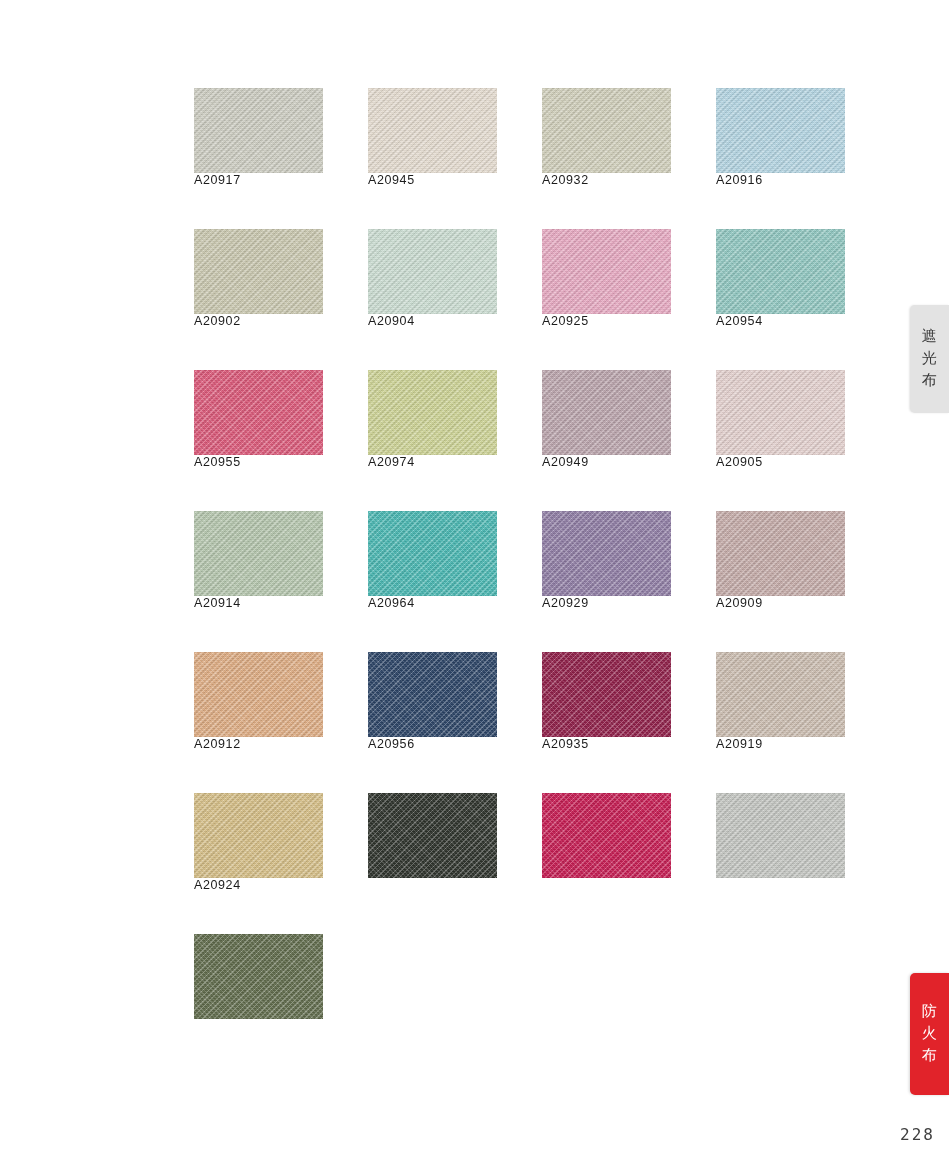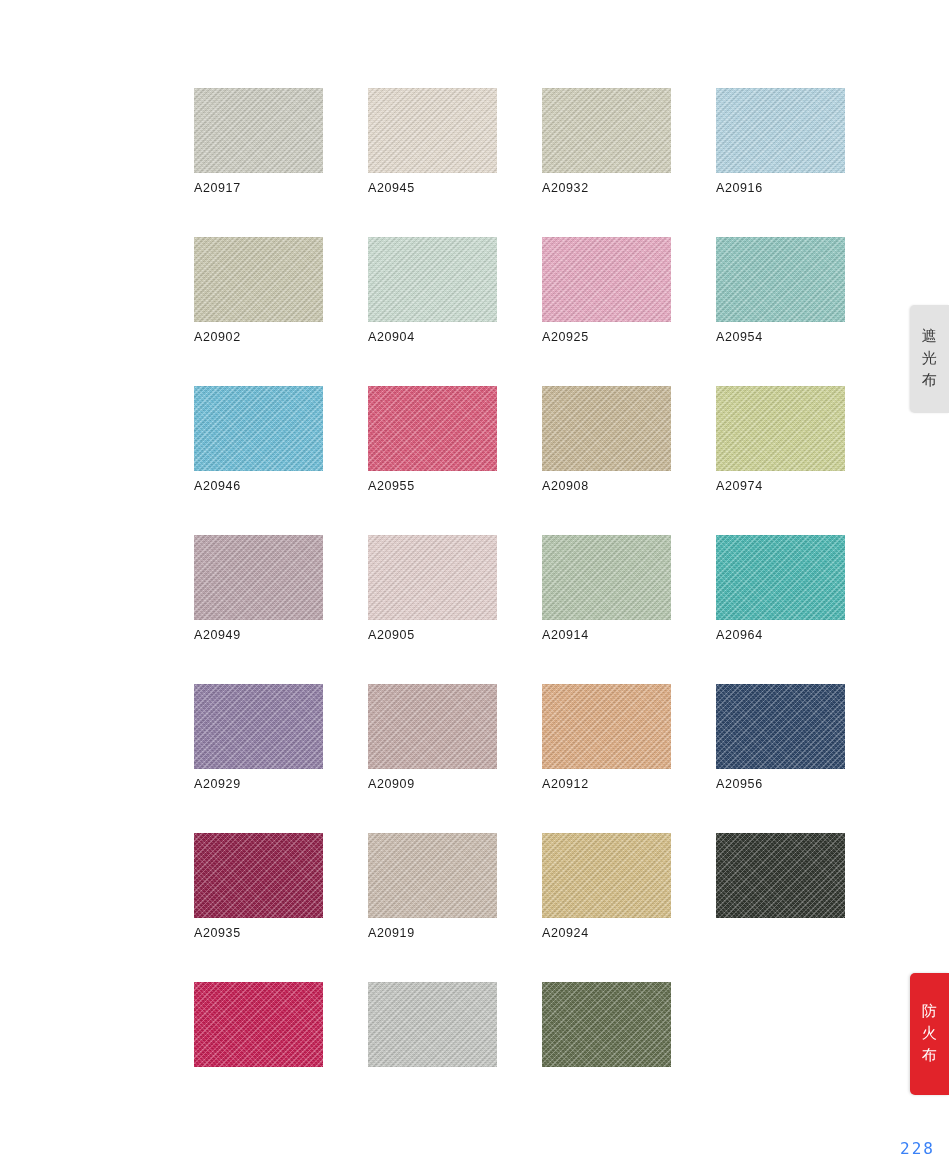--- a/index.html
+++ b/index.html
@@ -75,21 +75,21 @@
         rgba(0,0,0,0.00) 3px),
       repeating-linear-gradient(0deg,
         rgba(0,0,0,0.05) 0px,
         rgba(0,0,0,0.05) 1px,
         rgba(255,255,255,0.05) 1px,
         rgba(255,255,255,0.05) 2px);
     pointer-events: none;
   }
 
   .swatch-label {
-    margin-top: 8px;
+    margin-top: 0;
     font-size: 12.5px;
     letter-spacing: 0.6px;
     color: #1c1c1c;
     font-family: "Liberation Sans", "DejaVu Sans", sans-serif;
     white-space: nowrap;
   }
 
   
   .side-tab {
     position: absolute;
@@ -121,24 +121,24 @@
     height: 122px;
     background: #e1232a;
     color: #ffffff;
     box-shadow: -1px 0 3px rgba(0,0,0,0.16);
   }
 
   
   #page-number {
     position: absolute;
     right: 14px;
-    bottom: 4px;
+    bottom: 18px;
     font-size: 16px;
     letter-spacing: 2px;
-    color: #3b82f6;
+    color: #404040;
     font-family: "DejaVu Sans Mono", "Liberation Mono", monospace;
   }
 </style>
 </head>
 <body>
 
 <div id="page">
 
   <div id="swatch-grid">
       <div class="swatch-cell">
@@ -167,30 +167,22 @@
       </div>
       <div class="swatch-cell">
         <div class="swatch-chip" style="background-color: rgb(229, 168, 192);"></div>
         <div class="swatch-label">A20925</div>
       </div>
       <div class="swatch-cell">
         <div class="swatch-chip" style="background-color: rgb(143, 197, 191);"></div>
         <div class="swatch-label">A20954</div>
       </div>
       <div class="swatch-cell">
-        <div class="swatch-chip" style="background-color: rgb(108, 188, 214);"></div>
-        <div class="swatch-label">A20946</div>
-      </div>
-      <div class="swatch-cell">
         <div class="swatch-chip" style="background-color: rgb(217, 88, 120);"></div>
         <div class="swatch-label">A20955</div>
-      </div>
-      <div class="swatch-cell">
-        <div class="swatch-chip" style="background-color: rgb(198, 182, 150);"></div>
-        <div class="swatch-label">A20908</div>
       </div>
       <div class="swatch-cell">
         <div class="swatch-chip" style="background-color: rgb(203, 209, 148);"></div>
         <div class="swatch-label">A20974</div>
       </div>
       <div class="swatch-cell">
         <div class="swatch-chip" style="background-color: rgb(185, 163, 171);"></div>
         <div class="swatch-label">A20949</div>
       </div>
       <div class="swatch-cell">

